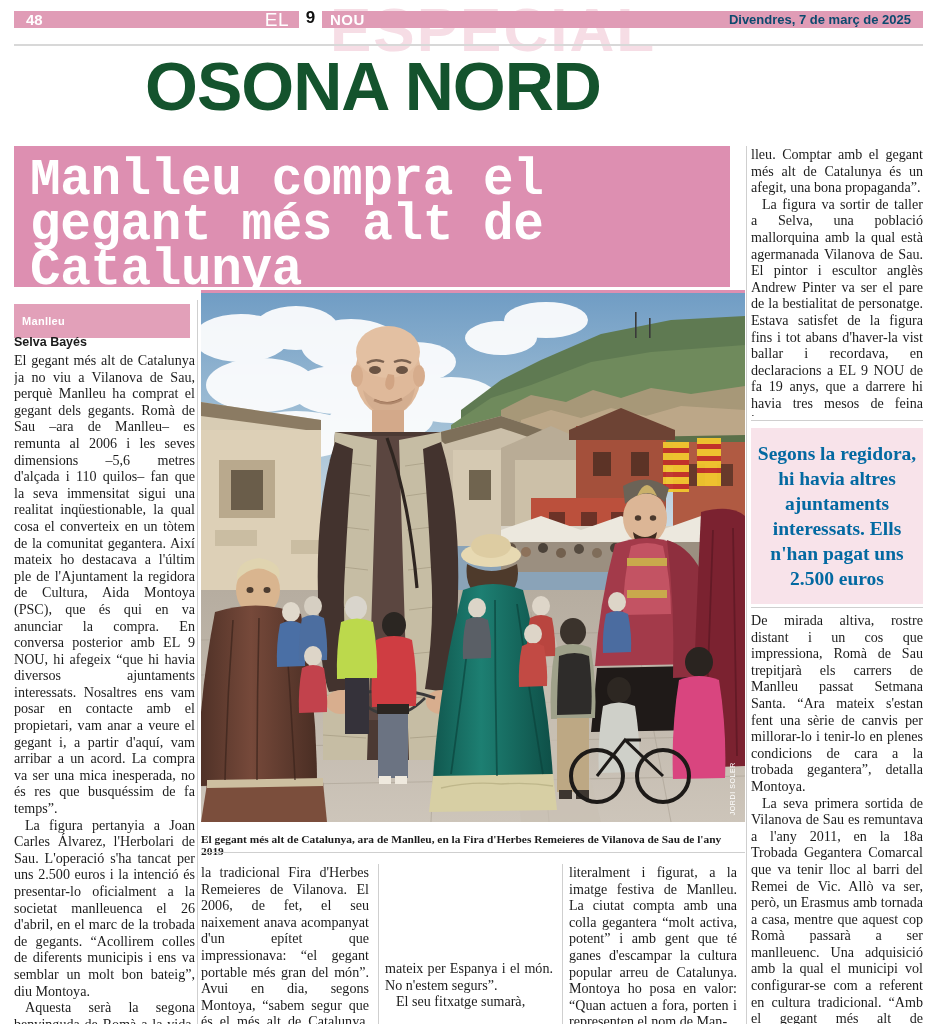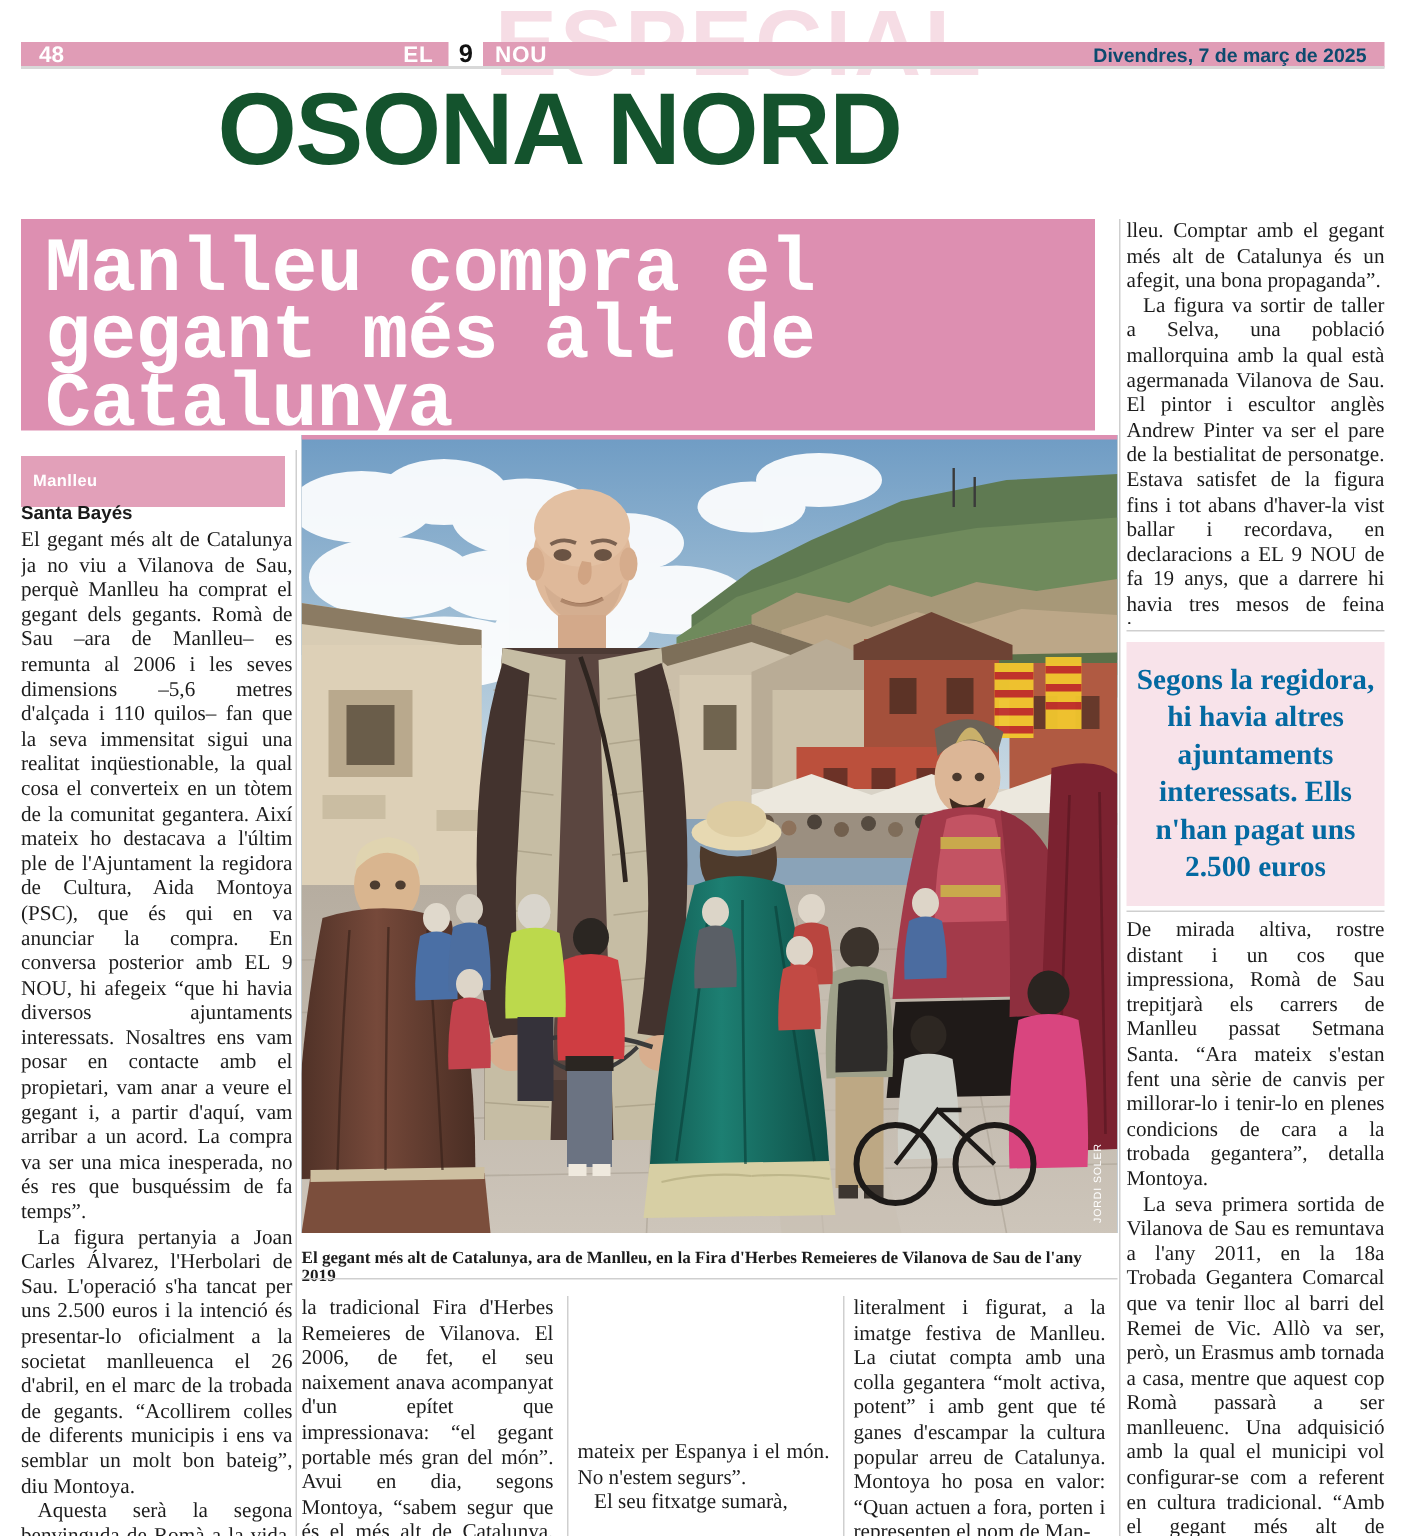--- a/index.html
+++ b/index.html
@@ -31,45 +31,45 @@
     letter-spacing: 2px;
     color: #f6dde5;
     z-index: 0;
     user-select: none;
     white-space: nowrap;
   }
 
   
   .masthead {
     position: absolute;
-    top: 22px; left: 14px;
+    top: 0; left: 14px;
     width: 909px; height: 28px;
     z-index: 3;
     display: flex;
-    align-items: center;
+    align-items: flex-end;
   }
   .mh-left {
     background: #e09cb6;
     display: flex; align-items: center;
     padding-left: 12px;
     flex: 0 0 285px;
     position: relative;
   }
   .mh-pageno {
     color: #ffffff;
     font-family: "Liberation Sans", sans-serif;
     font-weight: bold;
     font-size: 15px;
   }
   .mh-el {
     position: absolute; right: 10px;
     color: #ffffff;
     font-family: "Liberation Sans", sans-serif;
-    font-weight: bold;
-    font-size: 15px;
+    font-weight: normal;
+    font-size: 19px;
     letter-spacing: .5px;
     margin-left: 12px;
   }
   .mh-nine {
     flex: 0 0 23px;
     background: #ffffff;
     display: flex; align-items: center; justify-content: center;
     color: #111;
     font-family: "Liberation Sans", sans-serif;
     font-weight: bold;
@@ -304,21 +304,21 @@
   <div class="mh-rule"></div>
 
   <div class="section-title">OSONA NORD</div>
 
   <div class="headline-box">
     <div class="headline">Manlleu compra el gegant més alt de Catalunya</div>
     <div class="subhead">L'ha adquirit a un particular de Vilanova de Sau i el presentarà en societat el 26 d'abril</div>
   </div>
 
   <div class="kicker">Manlleu</div>
-  <div class="byline">Santa Bayés</div>
+  <div class="byline">Selva Bayés</div>
 
   <div class="col-left body-text">
     <p>El gegant més alt de Catalunya ja no viu a Vilanova de Sau, perquè Manlleu ha comprat el gegant dels gegants. Romà de Sau –ara de Manlleu– es remunta al 2006 i les seves dimensions –5,6 metres d'alçada i 110 quilos– fan que la seva immensitat sigui una realitat inqüestionable, la qual cosa el converteix en un tòtem de la comunitat gegantera. Així mateix ho destacava a l'últim ple de l'Ajuntament la regidora de Cultura, Aida Montoya (PSC), que és qui en va anunciar la compra. En conversa posterior amb EL 9 NOU, hi afegeix “que hi havia diversos ajuntaments interessats. Nosaltres ens vam posar en contacte amb el propietari, vam anar a veure el gegant i, a partir d'aquí, vam arribar a un acord. La compra va ser una mica inesperada, no és res que busquéssim de fa temps”.</p>
     <p>La figura pertanyia a Joan Carles Álvarez, l'Herbolari de Sau. L'operació s'ha tancat per uns 2.500 euros i la intenció és presentar-lo oficialment a la societat manlleuenca el 26 d'abril, en el marc de la trobada de gegants. “Acollirem colles de diferents municipis i ens va semblar un molt bon bateig”, diu Montoya.</p>
     <p>Aquesta serà la segona benvinguda de Romà a la vida. La primera va tenir lloc aviat farà 20 anys, durant</p>
   </div>
 
   <div class="vrule" style="top:300px; left:197px; height:724px;"></div>
   <div class="vrule" style="top:864px; left:378px; height:160px;"></div>
   <div class="vrule" style="top:864px; left:562px; height:160px;"></div>

